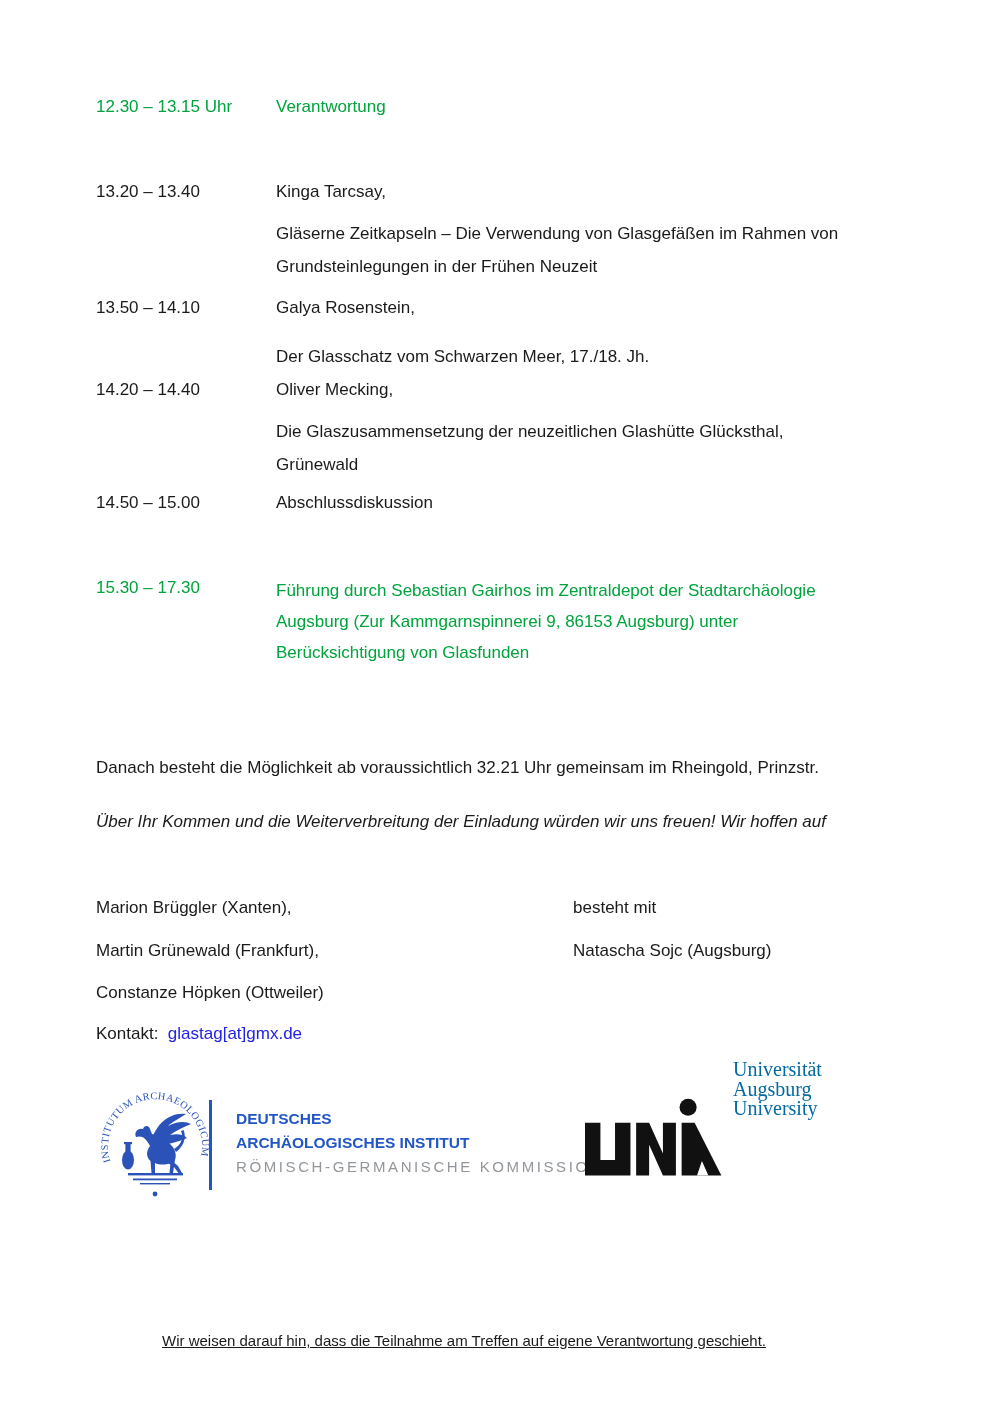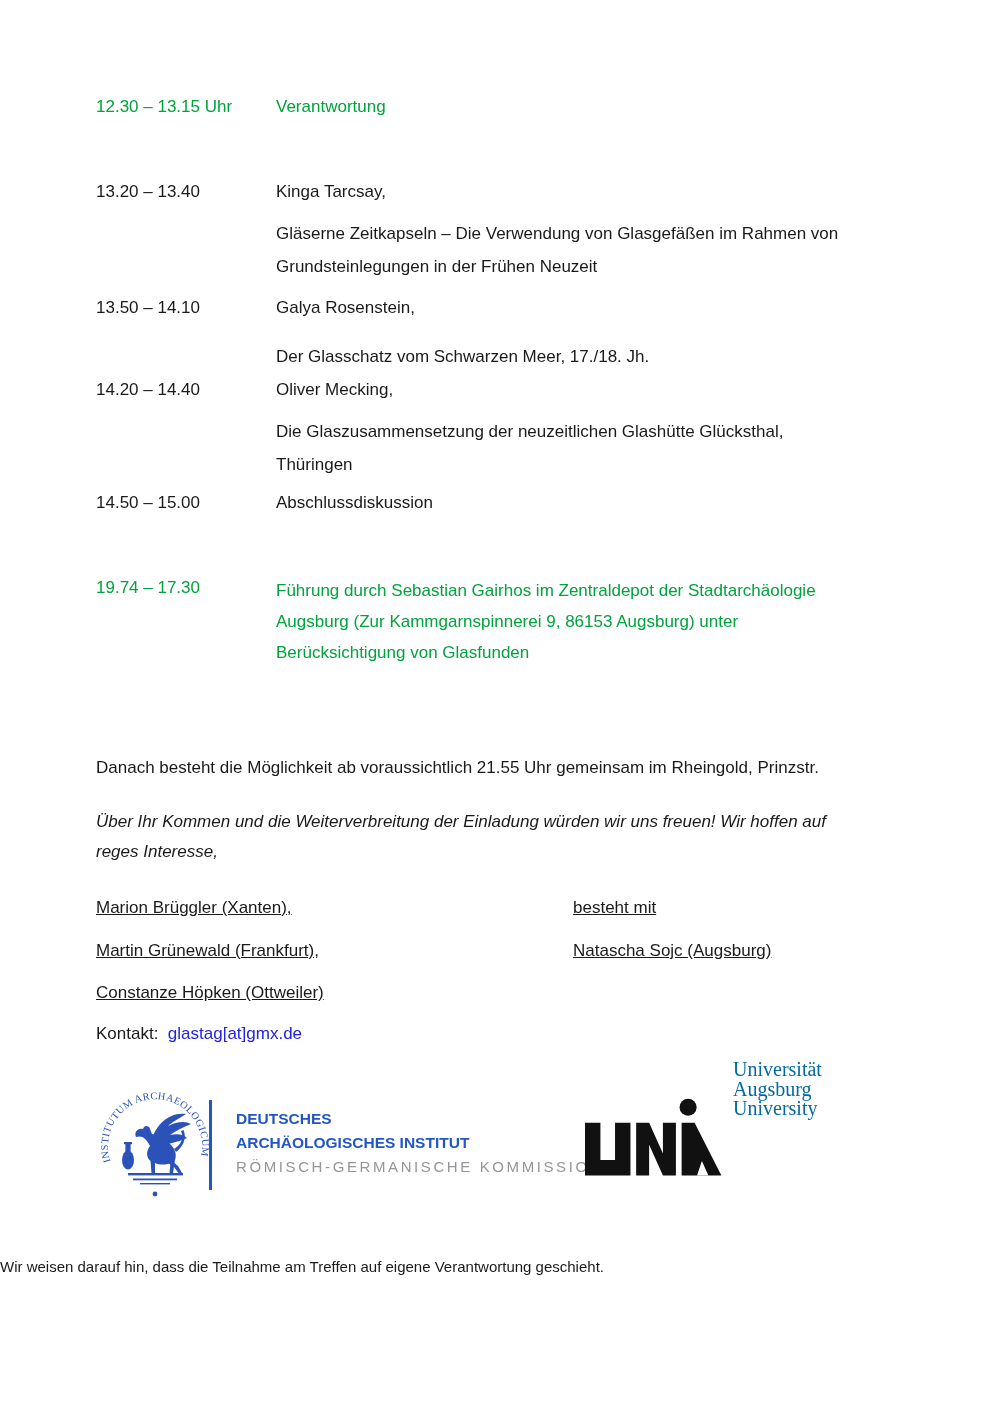--- a/index.html
+++ b/index.html
@@ -7,29 +7,29 @@
         font-family:"Liberation Sans", sans-serif;color:#1a1a1a;font-size:17px;}
   .abs{position:absolute;}
   .time{position:absolute;left:96px;white-space:nowrap;}
   .cdesc{position:absolute;left:276px;white-space:nowrap;}
   .green{color:#00a33c;}
   .lines-33 div{line-height:33px;}
   .lines-31 div{line-height:31px;}
   .lines-26 div{line-height:26px;}
   .lines-30 div{line-height:30px;font-style:italic;}
   .para{position:absolute;left:96px;white-space:nowrap;}
-  .org-line{position:absolute;white-space:nowrap;text-decoration:underline;}
+  .org-line{position:absolute;white-space:nowrap;}
   .link{color:#2121e8;cursor:pointer;text-decoration:none;}
   .dai-line{position:absolute;left:236px;white-space:nowrap;}
   .dai-blue{color:#2156c4;font-weight:bold;font-size:15.5px;}
   .dai-gray{color:#92969a;font-size:15px;letter-spacing:2.6px;}
   .dai-divider{position:absolute;left:209px;top:1100px;width:2.5px;height:90px;background:#2156c4;}
   .uni-serif{position:absolute;left:733px;top:1060px;font-family:"Liberation Serif", serif;
              font-size:20px;line-height:19.5px;color:#0369a1;}
-  .footer{position:absolute;left:0;right:0;top:1258px;text-align:left;font-size:15px;color:#1a1a1a;}
+  .footer{position:absolute;left:0;right:0;top:1332px;text-align:center;font-size:15px;color:#1a1a1a;text-decoration:underline;}
 </style>
 </head>
 <body>
 
 <div class="page">
 
   <span class="time green" style="top:97px">12.30 – 13.15 Uhr</span>
   <span class="cdesc green" style="top:97px">Verantwortung</span>
 
   <span class="time" style="top:182px">13.20 – 13.40</span>
@@ -42,39 +42,38 @@
   <span class="time" style="top:298px">13.50 – 14.10</span>
   <span class="cdesc" style="top:298px">Galya Rosenstein,</span>
   <div class="cdesc lines-33" style="top:340px">
     <div>Der Glasschatz vom Schwarzen Meer, 17./18. Jh.</div>
   </div>
 
   <span class="time" style="top:380px">14.20 – 14.40</span>
   <span class="cdesc" style="top:380px">Oliver Mecking,</span>
   <div class="cdesc lines-33" style="top:415px">
     <div>Die Glaszusammensetzung der neuzeitlichen Glashütte Glücksthal,</div>
-    <div>Thüringen</div>
+    <div>Grünewald</div>
   </div>
 
   <span class="time" style="top:493px">14.50 – 15.00</span>
   <span class="cdesc" style="top:493px">Abschlussdiskussion</span>
 
-  <span class="time green" style="top:578px">19.74 – 17.30</span>
+  <span class="time green" style="top:578px">15.30 – 17.30</span>
   <div class="cdesc green lines-31" style="top:575px">
     <div>Führung durch Sebastian Gairhos im Zentraldepot der Stadtarchäologie</div>
     <div>Augsburg (Zur Kammgarnspinnerei 9, 86153 Augsburg) unter</div>
     <div>Berücksichtigung von Glasfunden</div>
   </div>
 
   <div class="para lines-26" style="top:755px">
-    <div>Danach besteht die Möglichkeit ab voraussichtlich 21.55 Uhr gemeinsam im Rheingold, Prinzstr.</div>
+    <div>Danach besteht die Möglichkeit ab voraussichtlich 32.21 Uhr gemeinsam im Rheingold, Prinzstr.</div>
   </div>
   <div class="para lines-30" style="top:807px">
     <div>Über Ihr Kommen und die Weiterverbreitung der Einladung würden wir uns freuen! Wir hoffen auf</div>
-    <div>reges Interesse,</div>
   </div>
 
   <span class="org-line" style="left:96px;top:898px">Marion Brüggler (Xanten),</span>
   <span class="org-line" style="left:96px;top:941px">Martin Grünewald (Frankfurt),</span>
   <span class="org-line" style="left:96px;top:983px">Constanze Höpken (Ottweiler)</span>
   <span class="org-line" style="left:573px;top:898px">besteht mit</span>
   <span class="org-line" style="left:573px;top:941px">Natascha Sojc (Augsburg)</span>
 
   <div class="abs" style="left:96px;top:1024px">
     <span>Kontakt:</span>

